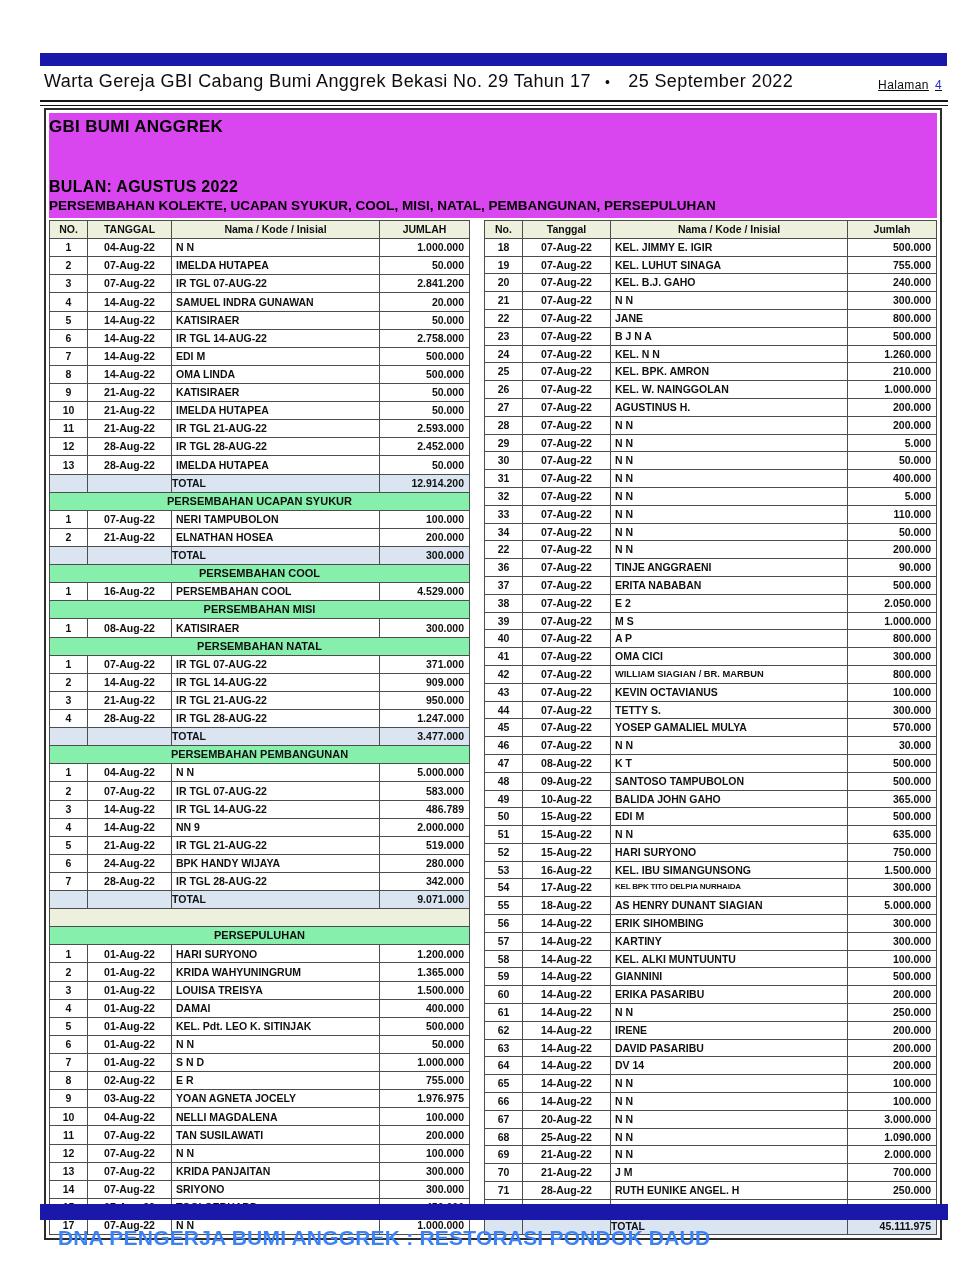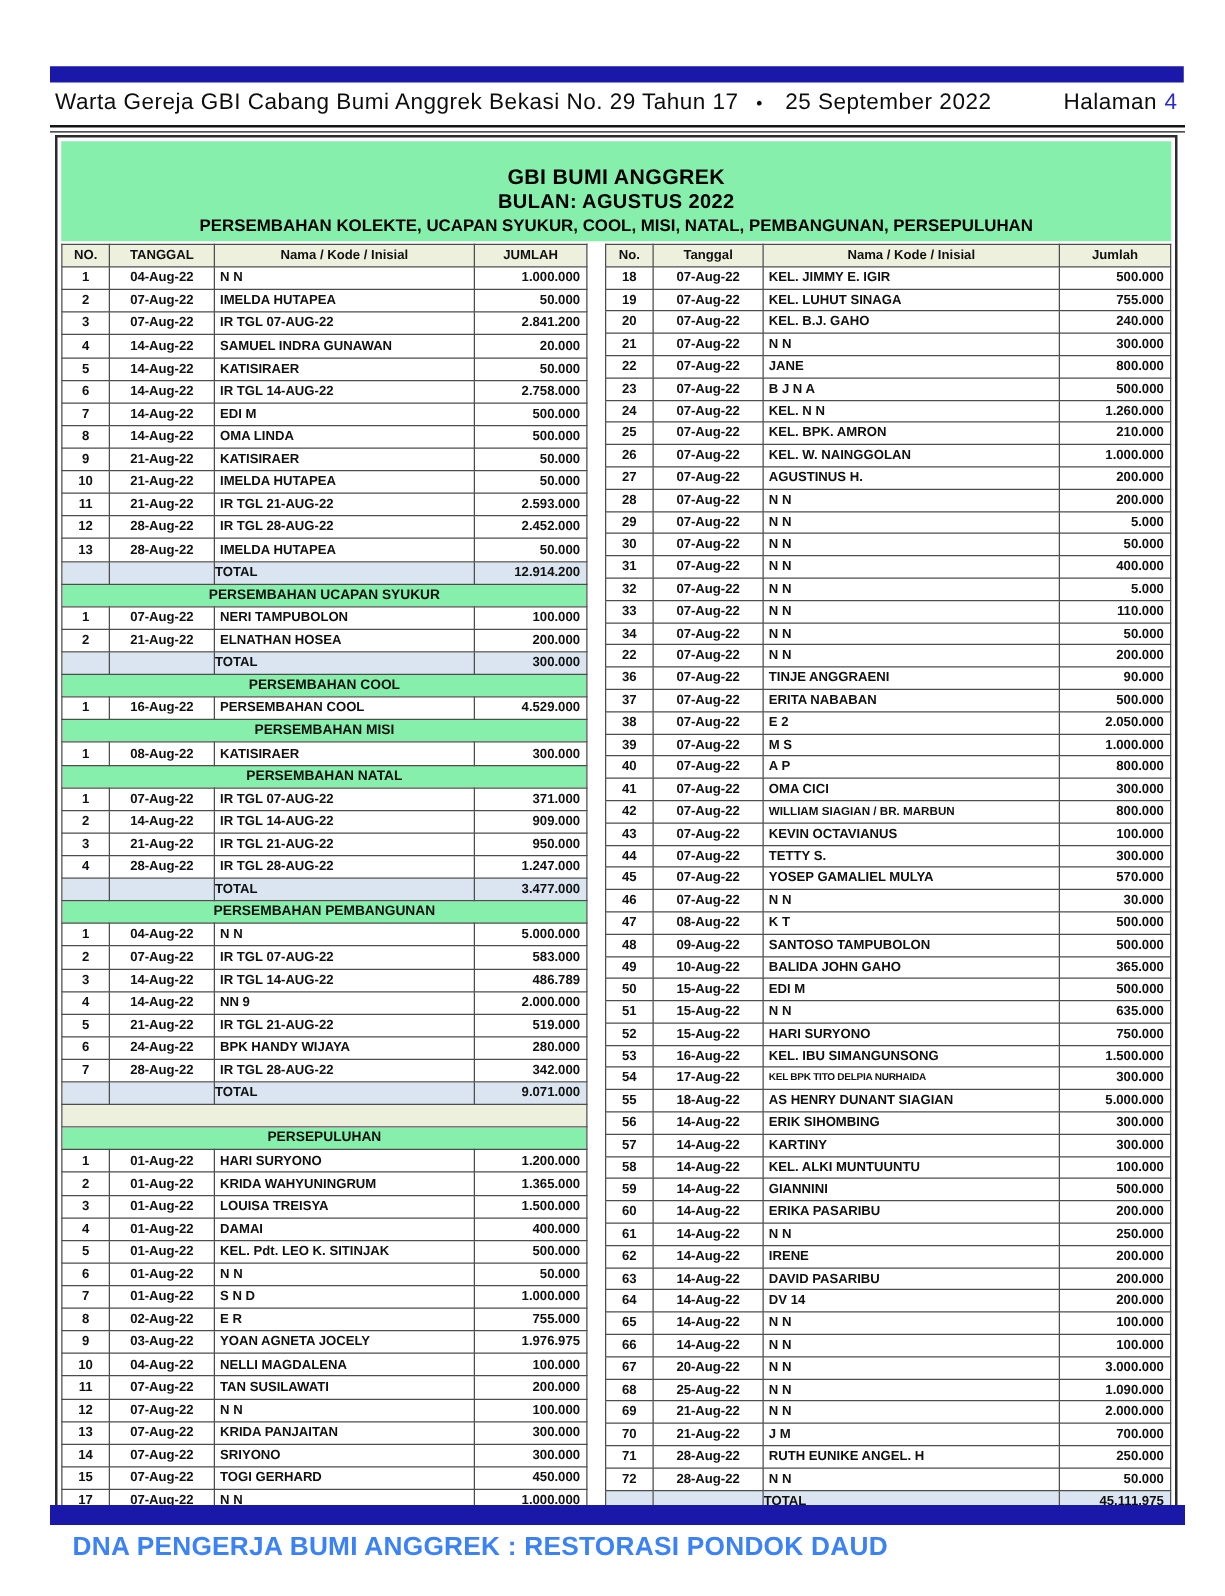--- a/index.html
+++ b/index.html
@@ -9,34 +9,34 @@
   }
   
   .top-bar { position:absolute; left:40px; top:53px; width:907px; height:13px; background:#1a18a8; }
   .header-row {
     position:absolute; left:44px; top:71px; width:898px;
     display:flex; justify-content:space-between; align-items:flex-end;
     font-size:18px; color:#0d0d0d; letter-spacing:0.4px; white-space:nowrap;
   }
   .header-left { display:flex; align-items:baseline; }
   .hdr-bullet { margin:0 18px 0 14px; font-size:14px; }
-  .halaman { font-size:18px; }
+  .halaman { font-size:12px;text-decoration:underline; }
   .halaman .pgnum { color:#2a2acc; margin-left:6px; }
   .double-rule {
     position:absolute; left:40px; top:100px; width:908px; height:3px;
     border-top:2px solid #151515; border-bottom:1px solid #151515;
   }
   
   .outer-box {
     position:absolute; left:44px; top:108px; width:888px;
     border:2px solid #2c2c2c; background:#ffffff; padding:3px;
   }
-  .title-block { background:#86efac; text-align:center; padding:18px 0 3px 0; }
+  .title-block { background:#d946ef; text-align:left; padding:3px 0 3px 0; }
   .t1 { font-size:17px; font-weight:bold; line-height:21px; letter-spacing:0.3px; }
-  .t2 { font-size:16px; font-weight:bold; line-height:20px; letter-spacing:0.3px; }
+  .t2 { font-size:16px; font-weight:bold; line-height:20px; letter-spacing:0.3px;margin-top:40px; }
   .t3 { font-size:13.5px; font-weight:bold; line-height:18px; }
   .tables { display:flex; justify-content:space-between; margin-top:2px; }
   table { border-collapse:collapse; table-layout:fixed; }
   td {
     border:1px solid #4d4d4d; height:16.8px; line-height:16.8px;
     font-size:10.5px; font-weight:bold; color:#101010;
     padding:0; overflow:hidden; white-space:nowrap;
   }
   .c-no   { text-align:center; }
   .c-date { text-align:center; font-size:10.5px; }

